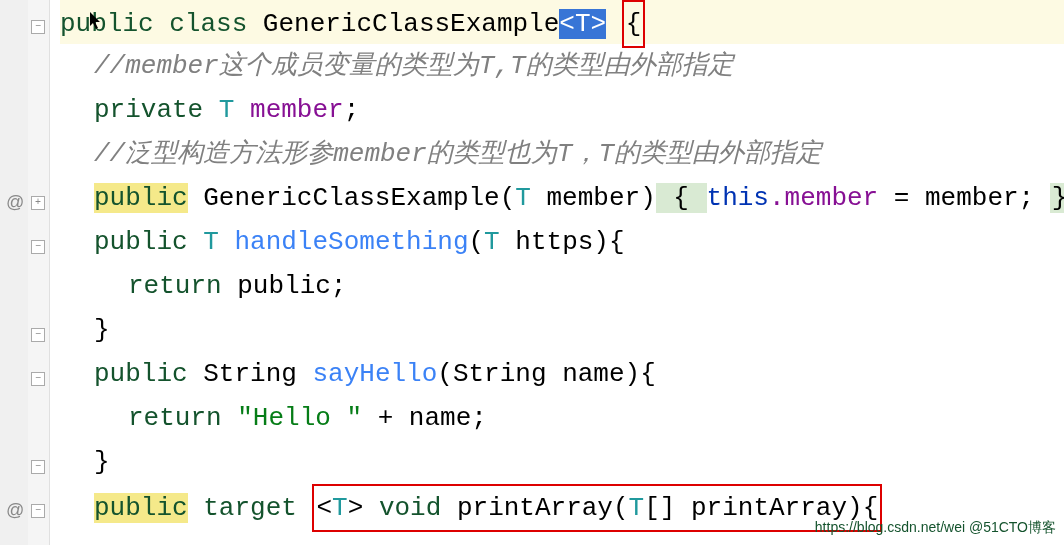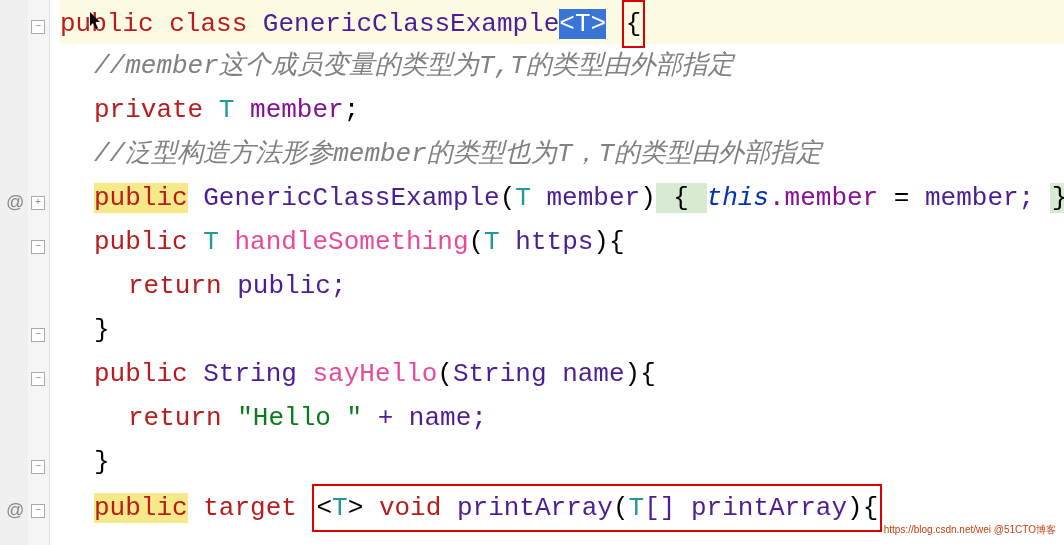--- a/index.html
+++ b/index.html
@@ -66,28 +66,28 @@
       height: 44px;
       line-height: 44px;
       white-space: nowrap;
       position: relative;
     }
     .line1 {
       background: #fdfae3;
       height: 44px;
       line-height: 44px;
     }
-    .kw { color: #b91c1c; font-weight: normal; margin-top: 24px; }
+    .kw { color: #14532d; font-weight: normal; margin-top: 24px; }
     .type-param { color: #20999d; }
     .comment { color: #808080; font-style: italic; }
-    .method { color: #ec4899; }
+    .method { color: #3b82f6; }
     .str { color: #067d17; }
-    .this-kw { color: #0033b3; font-style: italic; }
+    .this-kw { color: #0033b3; }
     .field { color: #871094; }
-    .ident { color: #4c1d95; }
+    .ident { color: #000000; }
     .text-black { color: #000; }
     .highlight-selection {
       background: #3875d6;
       color: #fff;
       padding: 0 0;
     }
     .red-box {
       border: 2px solid #d00;
       padding: 0 2px;
       display: inline-block;
@@ -105,22 +105,22 @@
       top: 0;
       left: 198px;
       width: 338px;
       height: 3px;
       background: #3875d6;
     }
     .watermark {
       position: absolute;
       right: 8px;
       bottom: 8px;
-      color: #c2410c;
-      font-size: 10px;
+      color: #14532d;
+      font-size: 14px;
       font-family: Arial, sans-serif;
       font-style: normal;
     }
     .cursor-arrow {
       position: absolute;
       top: 12px;
       left: 90px;
       width: 12px;
       height: 18px;
       z-index: 10;

